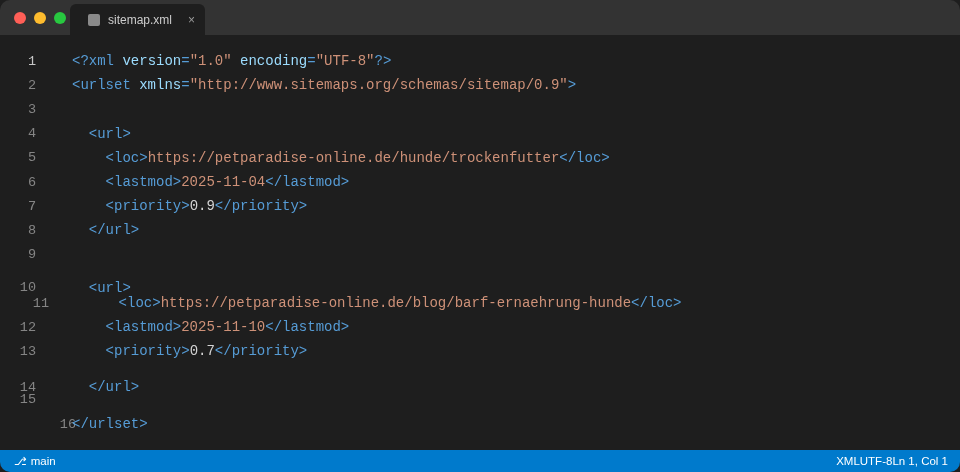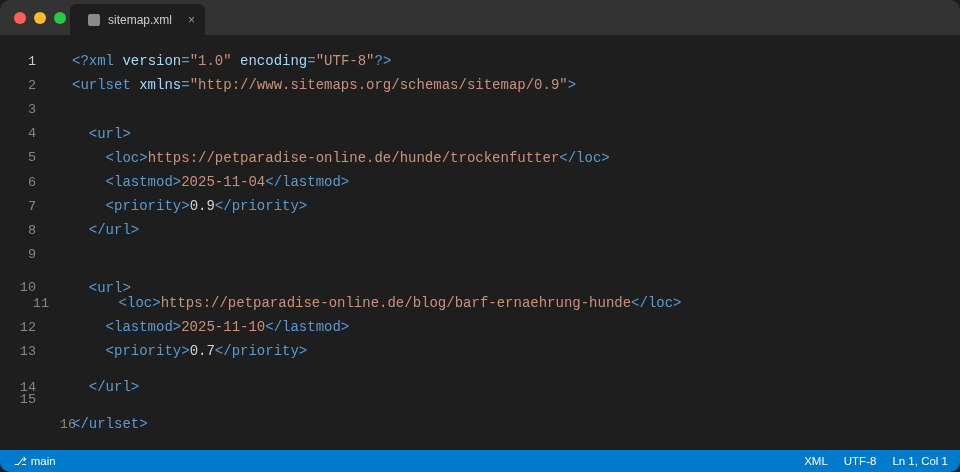--- a/index.html
+++ b/index.html
@@ -18,21 +18,21 @@
   .ln.active { color:#c6c6c6; }
   .code { position:absolute; left:72px; }
   .tag { color:#569cd6; }
   .attr { color:#9cdcfe; }
   .str { color:#ce9178; }
   .txt { color:#ce9178; }
   .num { color:#d4d4d4; }
   .statusbar { position:absolute; left:0; top:450px; width:960px; height:22px; background:#007acc; color:#ffffff; font-size:11.5px; display:flex; align-items:center; }
   .branch { display:flex; align-items:center; margin-left:14px; gap:4px; cursor:pointer; }
   .branch-icon { font-size:11px; }
-  .status-right { position:absolute; right:12px; display:flex; gap:16px; }
+  .status-right { position:absolute; right:12px; display:flex; }
   .status-item { cursor:pointer; }
 </style>
 </head>
 <body>
 
 <div class="window">
   <div class="titlebar">
     <div class="lights">
       <div class="light" style="background: rgb(255, 95, 87);"></div>
       <div class="light" style="background: rgb(254, 188, 46);"></div>

